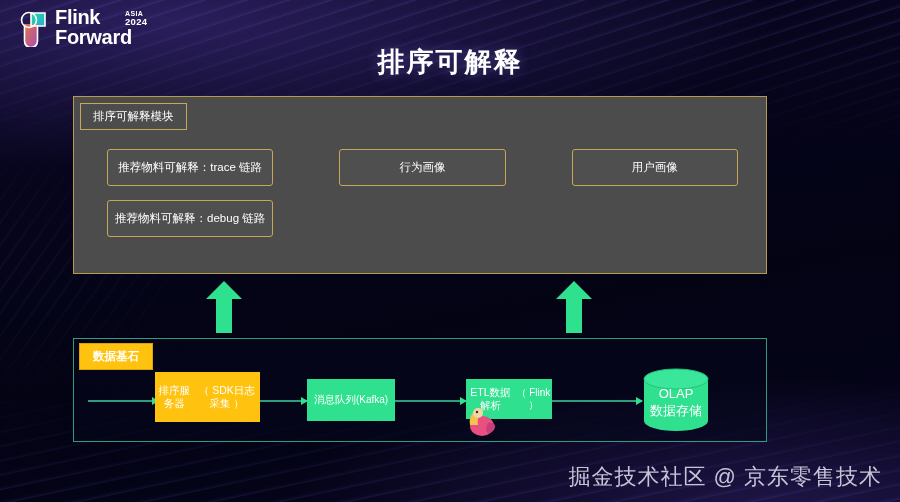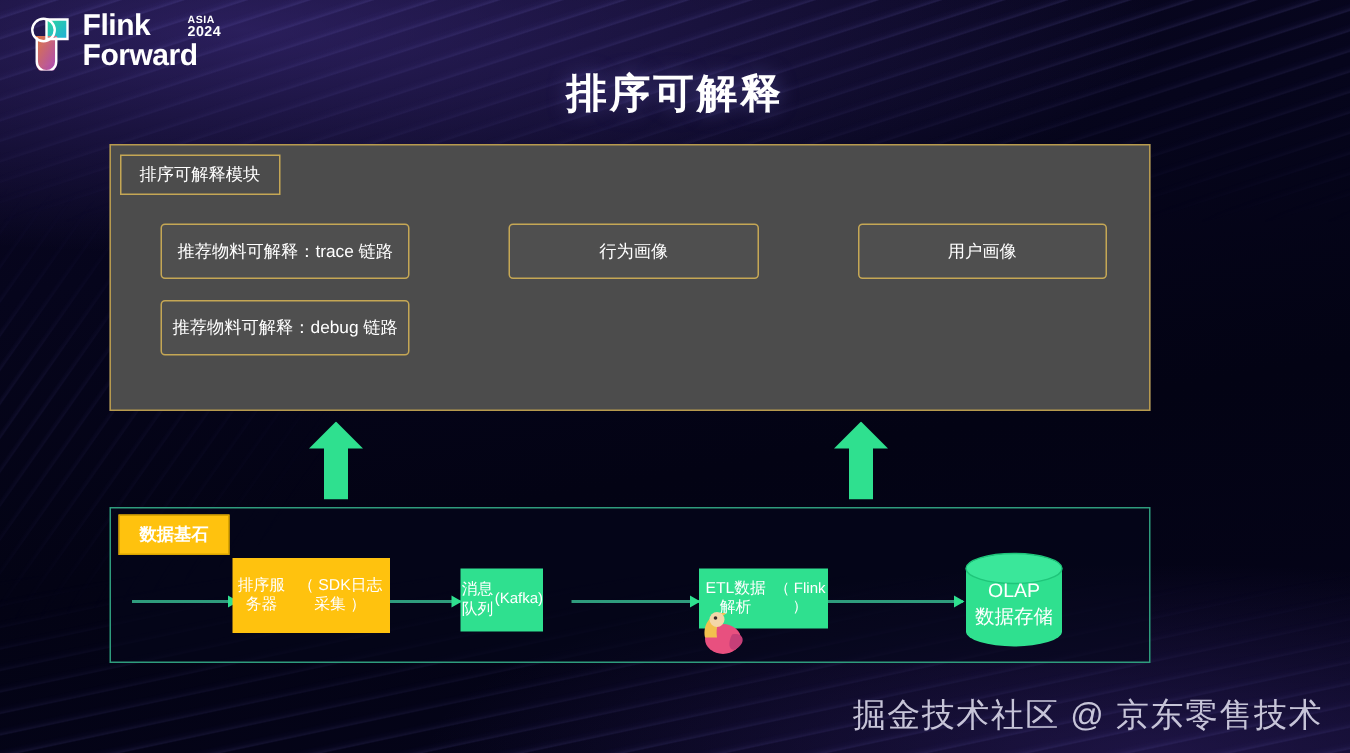--- a/index.html
+++ b/index.html
@@ -164,21 +164,21 @@
     text-align: center;
     line-height: 1.25;
     color: #ffffff;
   }
   .node-sdk {
     left: 155px; top: 372px; width: 105px; height: 50px;
     background: #ffc20e;
     font-size: 10.5px;
   }
   .node-kafka {
-    left: 307px; top: 379px; width: 55px; height: 42px;
+    left: 307px; top: 379px; width: 88px; height: 42px;
     background: #2fe08f;
     font-size: 10.5px;
   }
   .node-etl {
     left: 466px; top: 379px; width: 86px; height: 40px;
     background: #2fe08f;
     font-size: 10.5px;
   }
   .node-kafka .en, .node-etl .en { font-size: 10px; }
 

